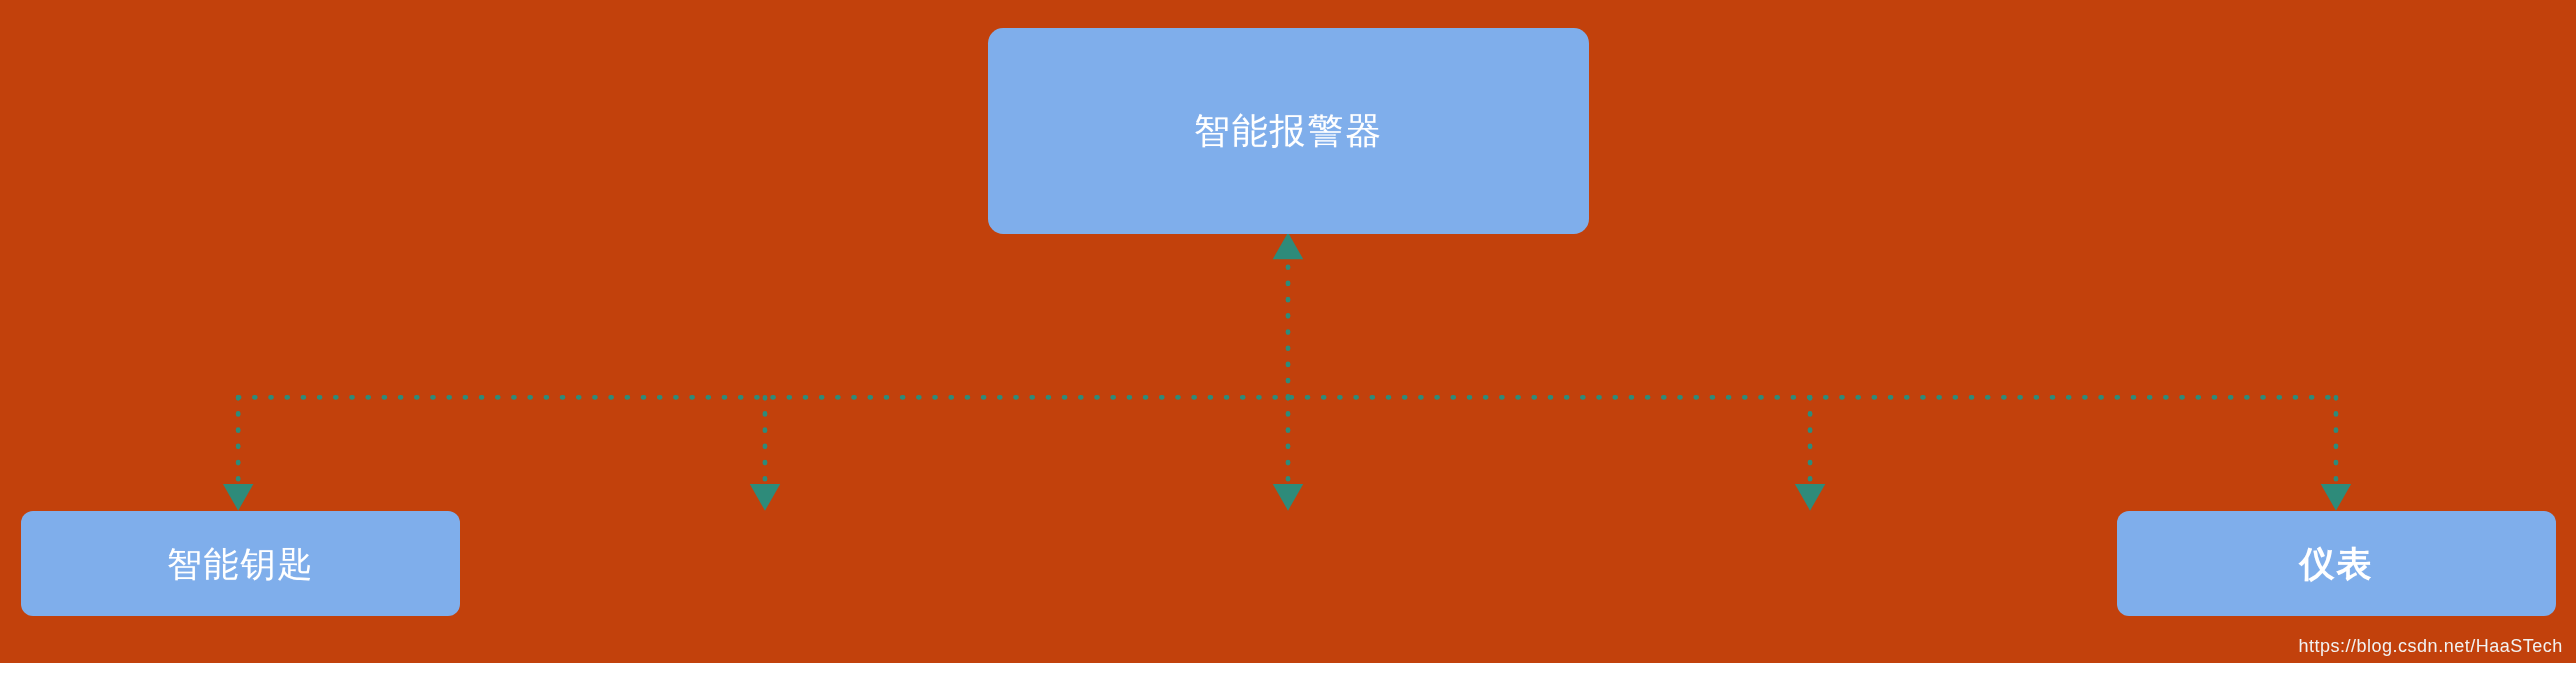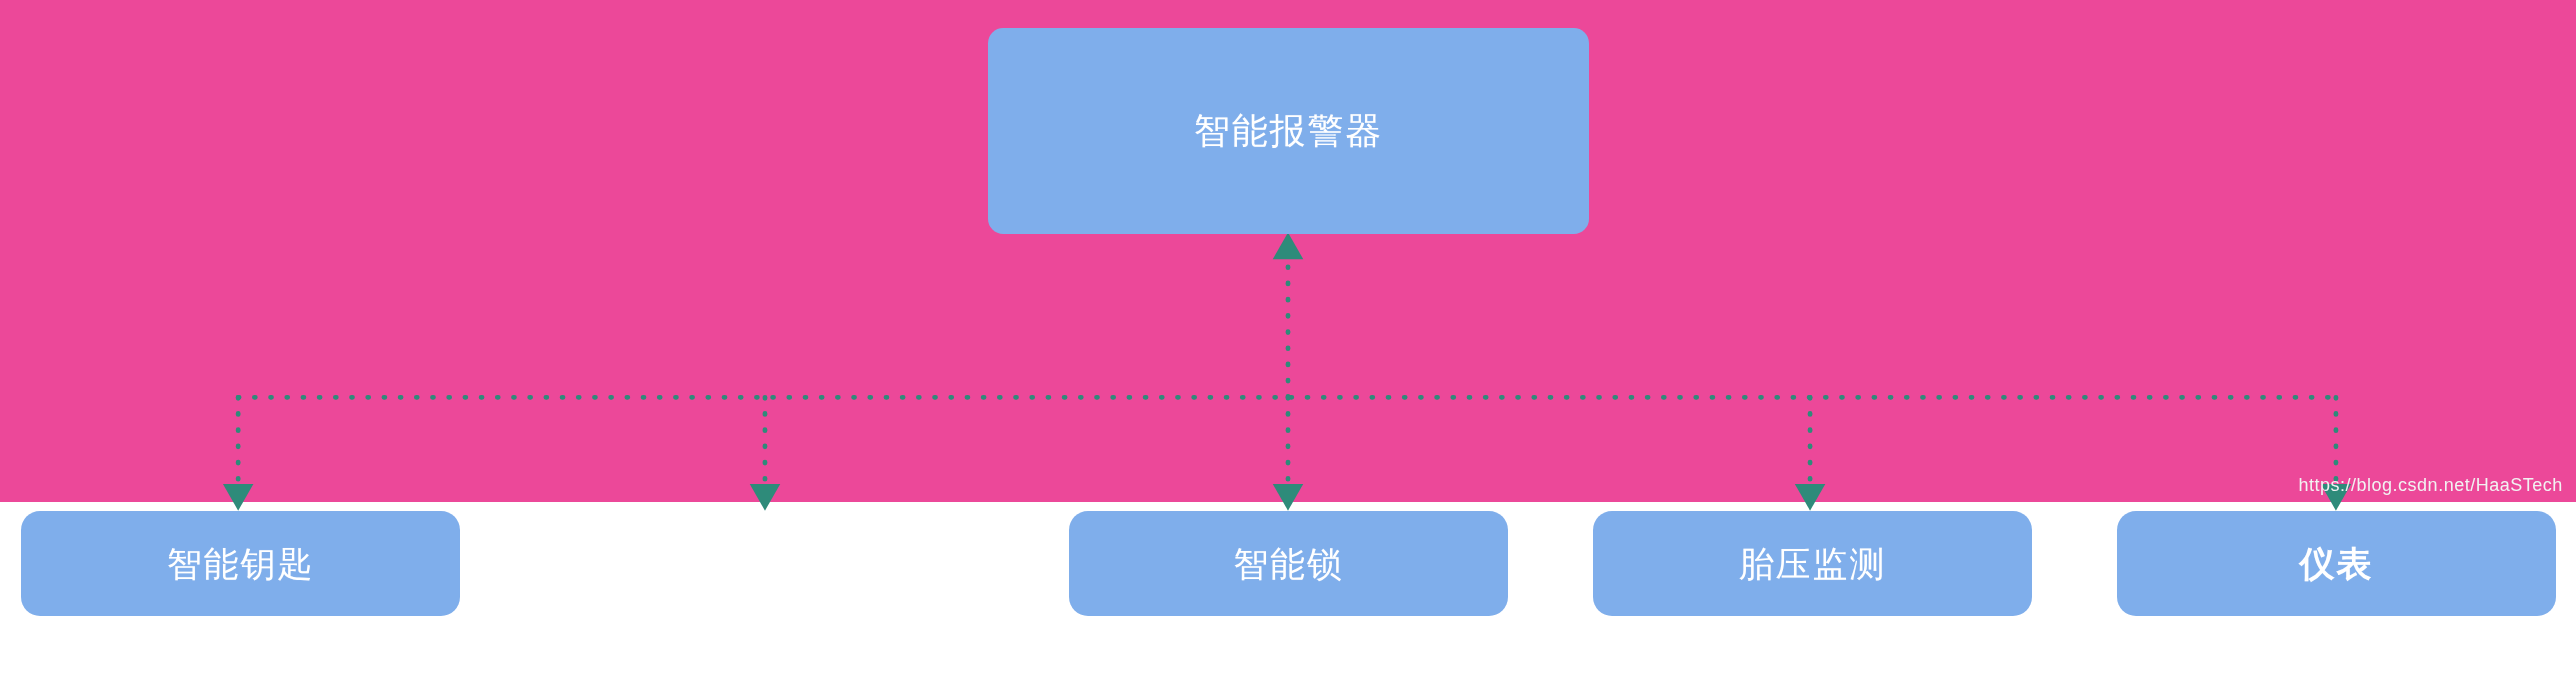--- a/index.html
+++ b/index.html
@@ -10,22 +10,22 @@
     width: 2576px;
     height: 686px;
     background: #ffffff;
     font-family: "Liberation Sans", "DejaVu Sans", sans-serif;
     overflow: hidden;
   }
 
   #diagram-canvas {
     position: relative;
     width: 2576px;
-    height: 502px;
-    background: #ec4899;
+    height: 663px;
+    background: #c2410c;
   }
 
   
   #connector-layer {
     position: absolute;
     left: 0;
     top: 0;
     width: 2576px;
     height: 686px;
     pointer-events: none;
@@ -49,21 +49,21 @@
     left: 988px;
     top: 28px;
     width: 601px;
     height: 206px;
     border-radius: 15.2px;
   }
 
   .node-leaf {
     top: 511px;
     height: 105px;
-    border-radius: 19px;
+    border-radius: 12px;
   }
 
   .node-label {
     font-size: 35px;
     line-height: 1;
     white-space: nowrap;
     text-shadow: 0 0 1px rgba(255,255,255,0.35);
   }
 
   .node-root .node-label {
@@ -117,27 +117,21 @@
 
   <div class="node node-root" id="node-root">
     <span class="node-label">智能报警器</span>
   </div>
 
   <div class="node node-leaf" id="leaf-0">
     <span class="node-label">智能钥匙</span>
   </div>
 
 
-  <div class="node node-leaf" id="leaf-2">
-    <span class="node-label">智能锁</span>
-  </div>
 
-  <div class="node node-leaf" id="leaf-3">
-    <span class="node-label">胎压监测</span>
-  </div>
 
   <div class="node node-leaf" id="leaf-4">
     <span class="node-label">仪表</span>
   </div>
 
   <div id="watermark">https://blog.csdn.net/HaaSTech</div>
 
 </div>
 
 

